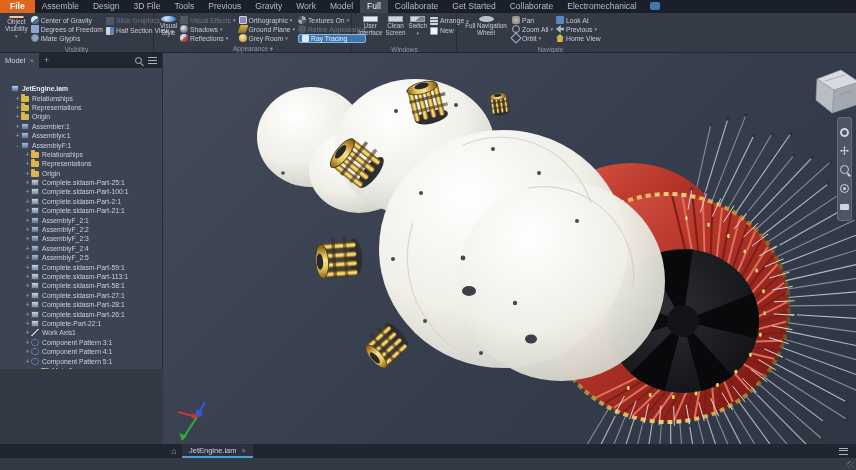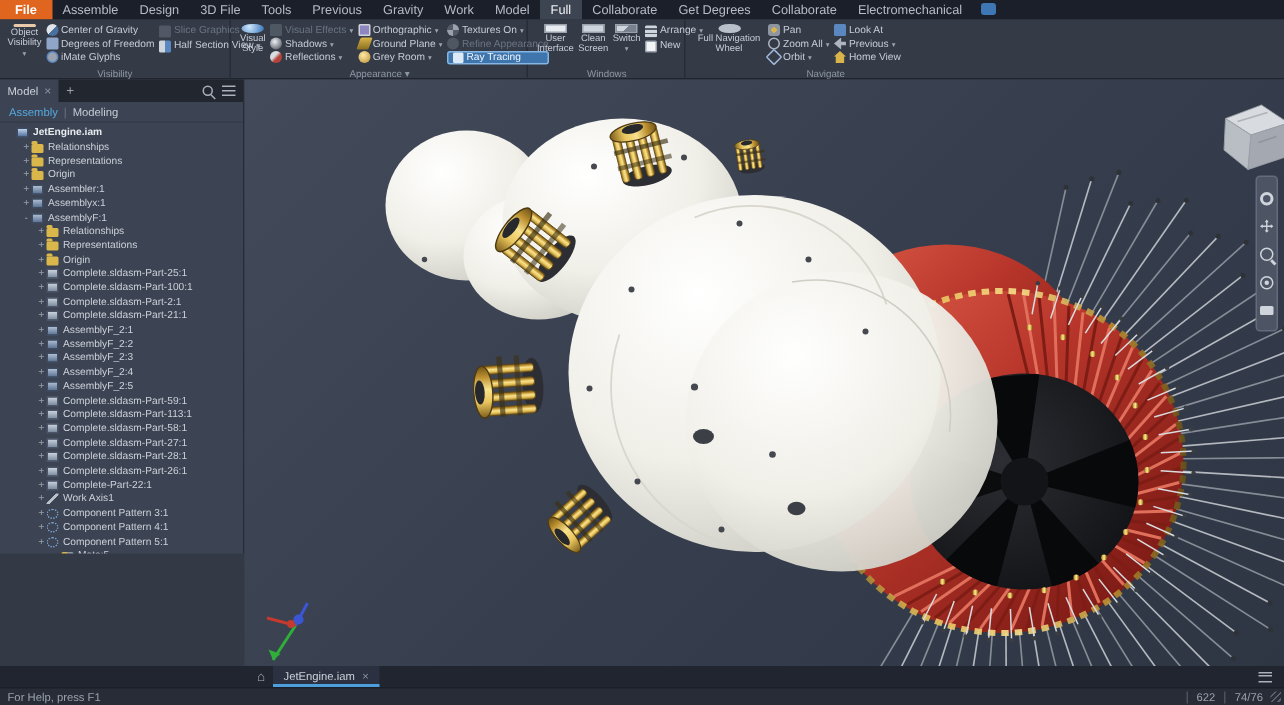--- a/index.html
+++ b/index.html
@@ -123,21 +123,21 @@
       <div class="tab">Assemble</div>
       <div class="tab">Design</div>
       <div class="tab">3D File</div>
       <div class="tab">Tools</div>
       <div class="tab">Previous</div>
       <div class="tab">Gravity</div>
       <div class="tab">Work</div>
       <div class="tab">Model</div>
       <div class="tab active">Full</div>
       <div class="tab">Collaborate</div>
-      <div class="tab">Get Degrees</div>
+      <div class="tab">Get Started</div>
       <div class="tab">Collaborate</div>
       <div class="tab">Electromechanical</div>
       <div class="tab-extra"></div>
     </div>
 
   <div id="ribbon">
 
     <div class="rgroup" style="left:0;width:154px;">
       <div class="rbody">
         <div class="rbig">
@@ -309,25 +309,20 @@
     <div id="browser-head">
       <div class="btab">
         <span>Model</span>
         <span class="x">×</span>
       </div>
       <div class="bplus">+</div>
       <div id="bh-right">
         <span class="mag"></span>
         <span class="burger"></span>
       </div>
-    </div>
-    <div id="mode-row">
-      <span id="mode-assembly">Assembly</span>
-      <span id="mode-sep">|</span>
-      <span id="mode-modeling">Modeling</span>
     </div>
     <div id="tree">
         <div class="trow" style="padding-left: 4px;">
           <span class="tog"></span>
           <span class="ticon ti-root"></span>
           <span class="t-root">JetEngine.iam</span>
         </div>
         <div class="trow" style="padding-left: 14px;">
           <span class="tog">+</span>
           <span class="ticon ti-folder"></span>
@@ -835,23 +830,14 @@
 
   <div id="docbar">
     <div id="doc-home">⌂</div>
     <div id="doc-tab">
       <span>JetEngine.iam</span>
       <span class="x">×</span>
     </div>
     <span class="burger" id="doc-burger"></span>
   </div>
 
-  <div id="statusbar">
-    <span id="status-help">For Help, press F1</span>
-    <div id="status-right">
-      <span class="vsep"></span>
-      <span>622</span>
-      <span class="vsep"></span>
-      <span>74/76</span>
-    </div>
-  </div>
   <div id="grip"></div>
 </div>
 
 </body></html>

